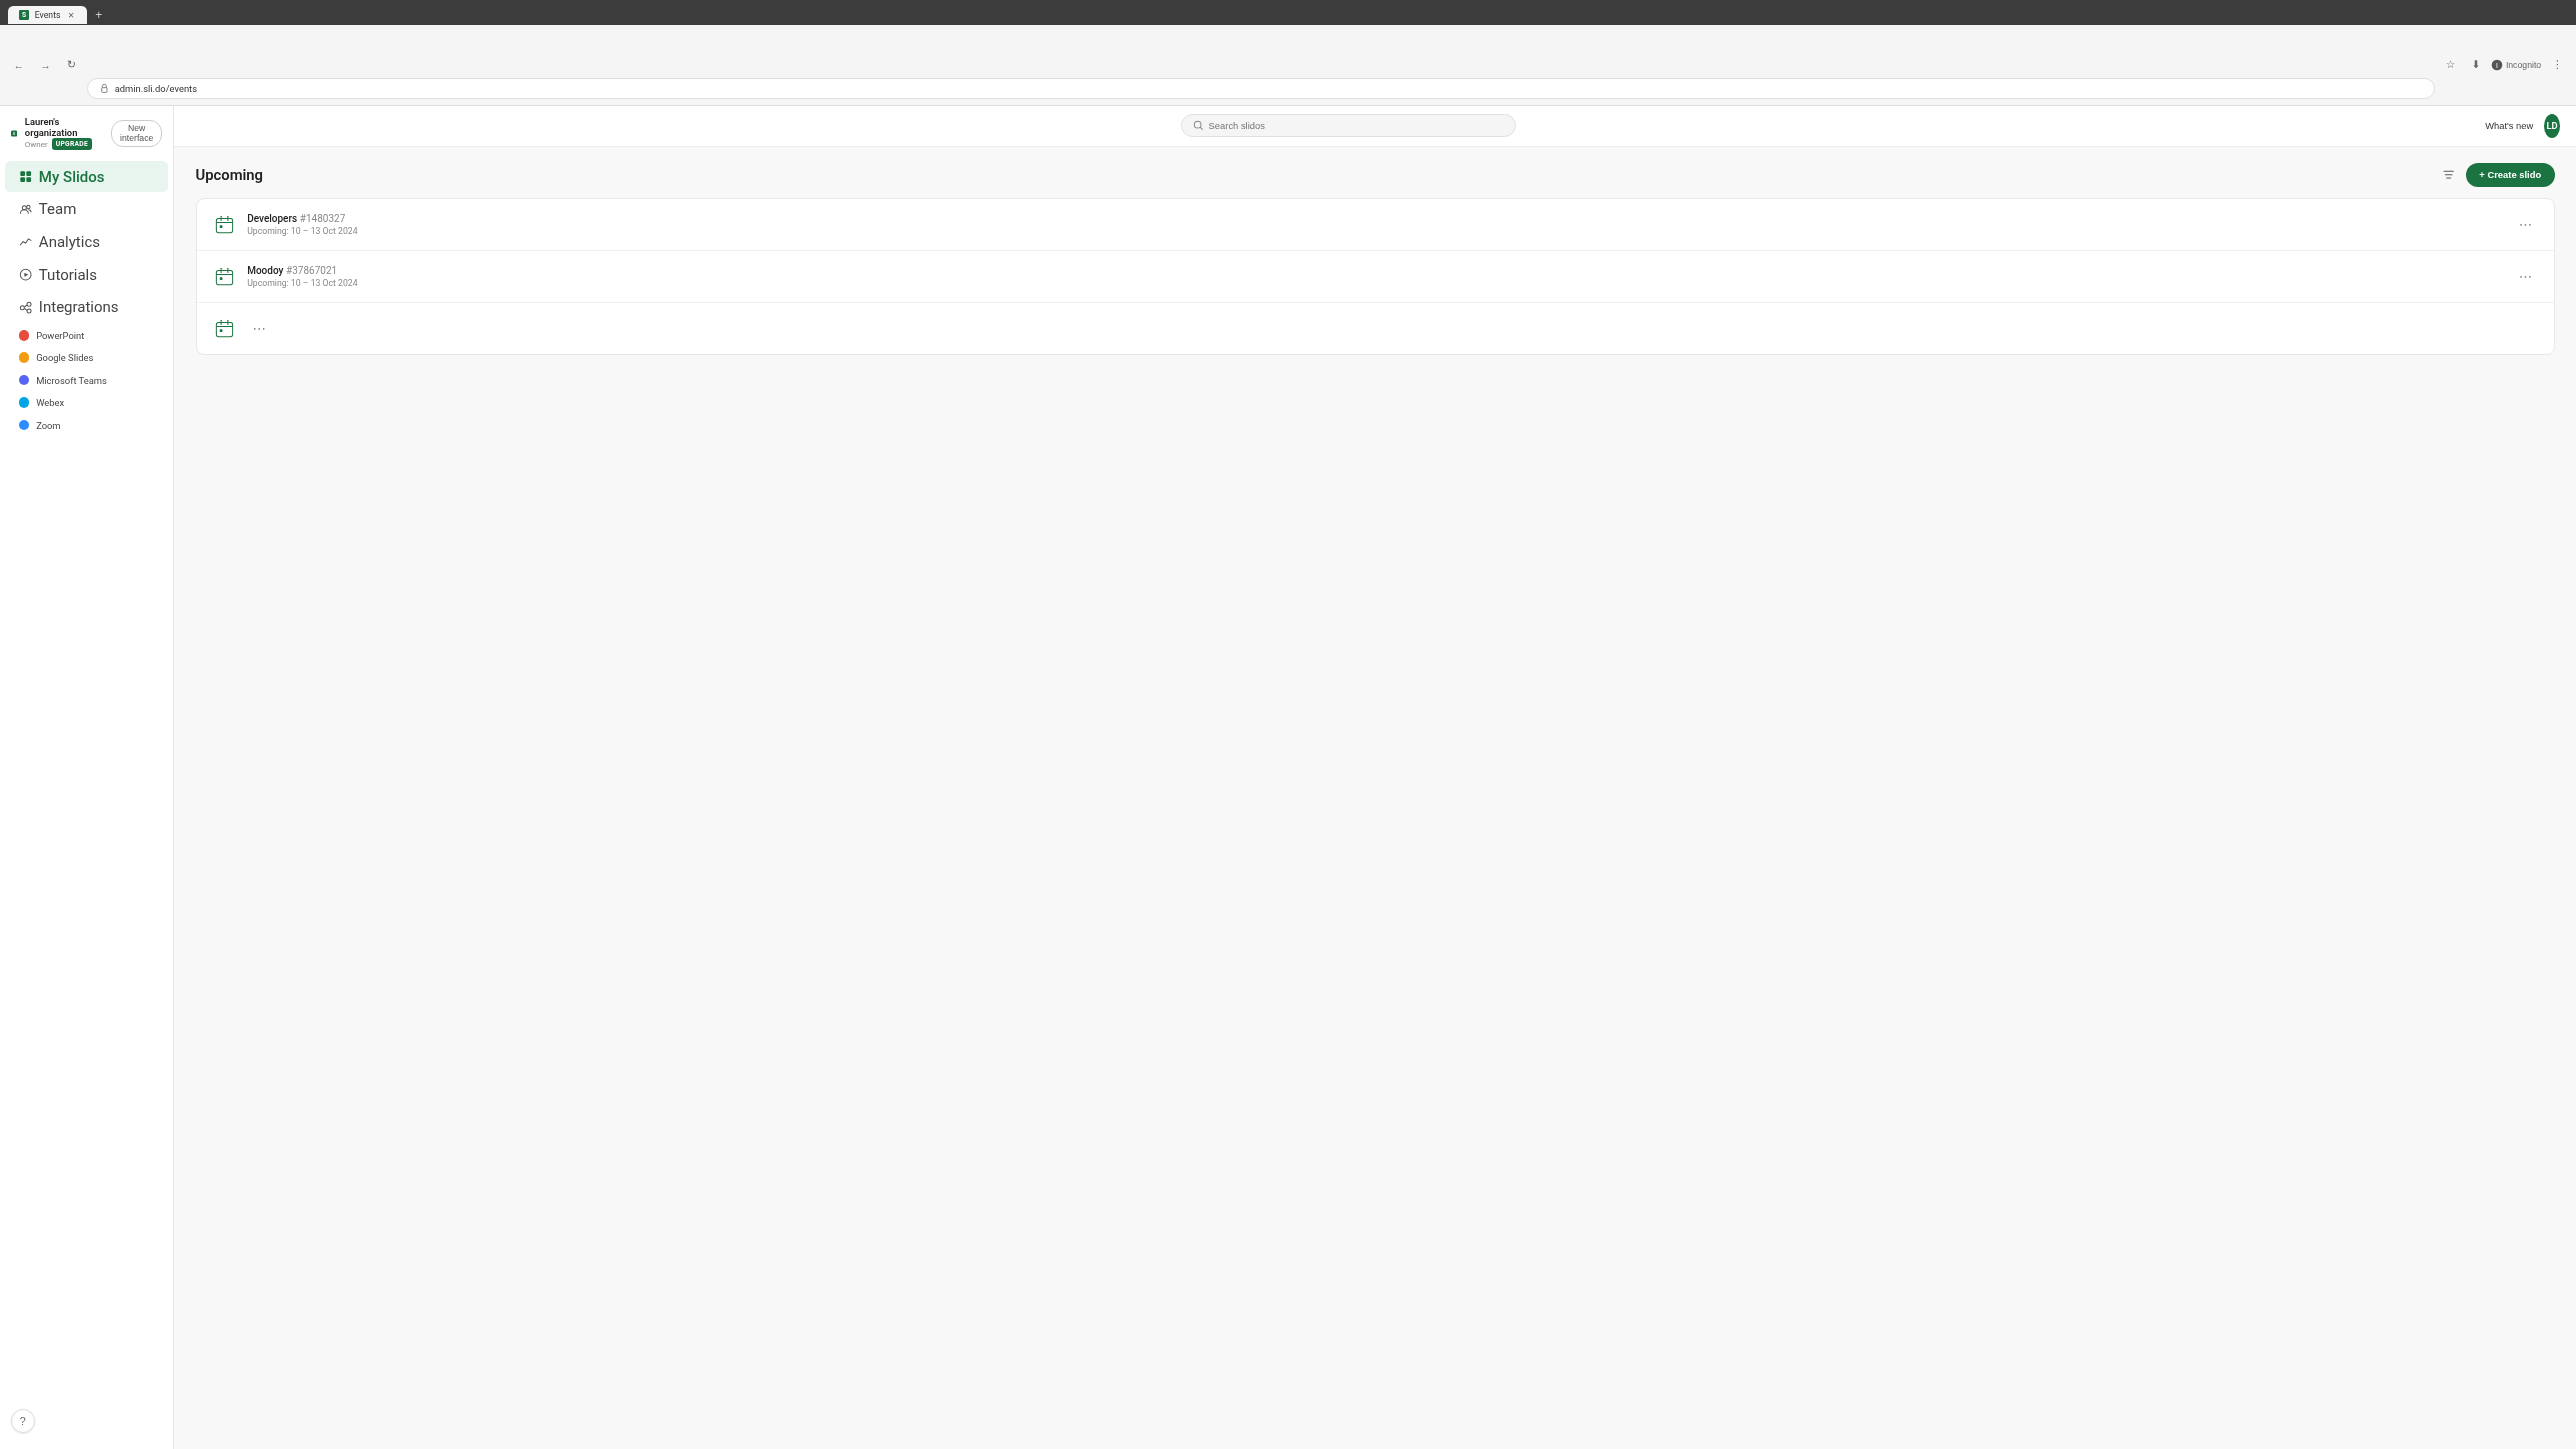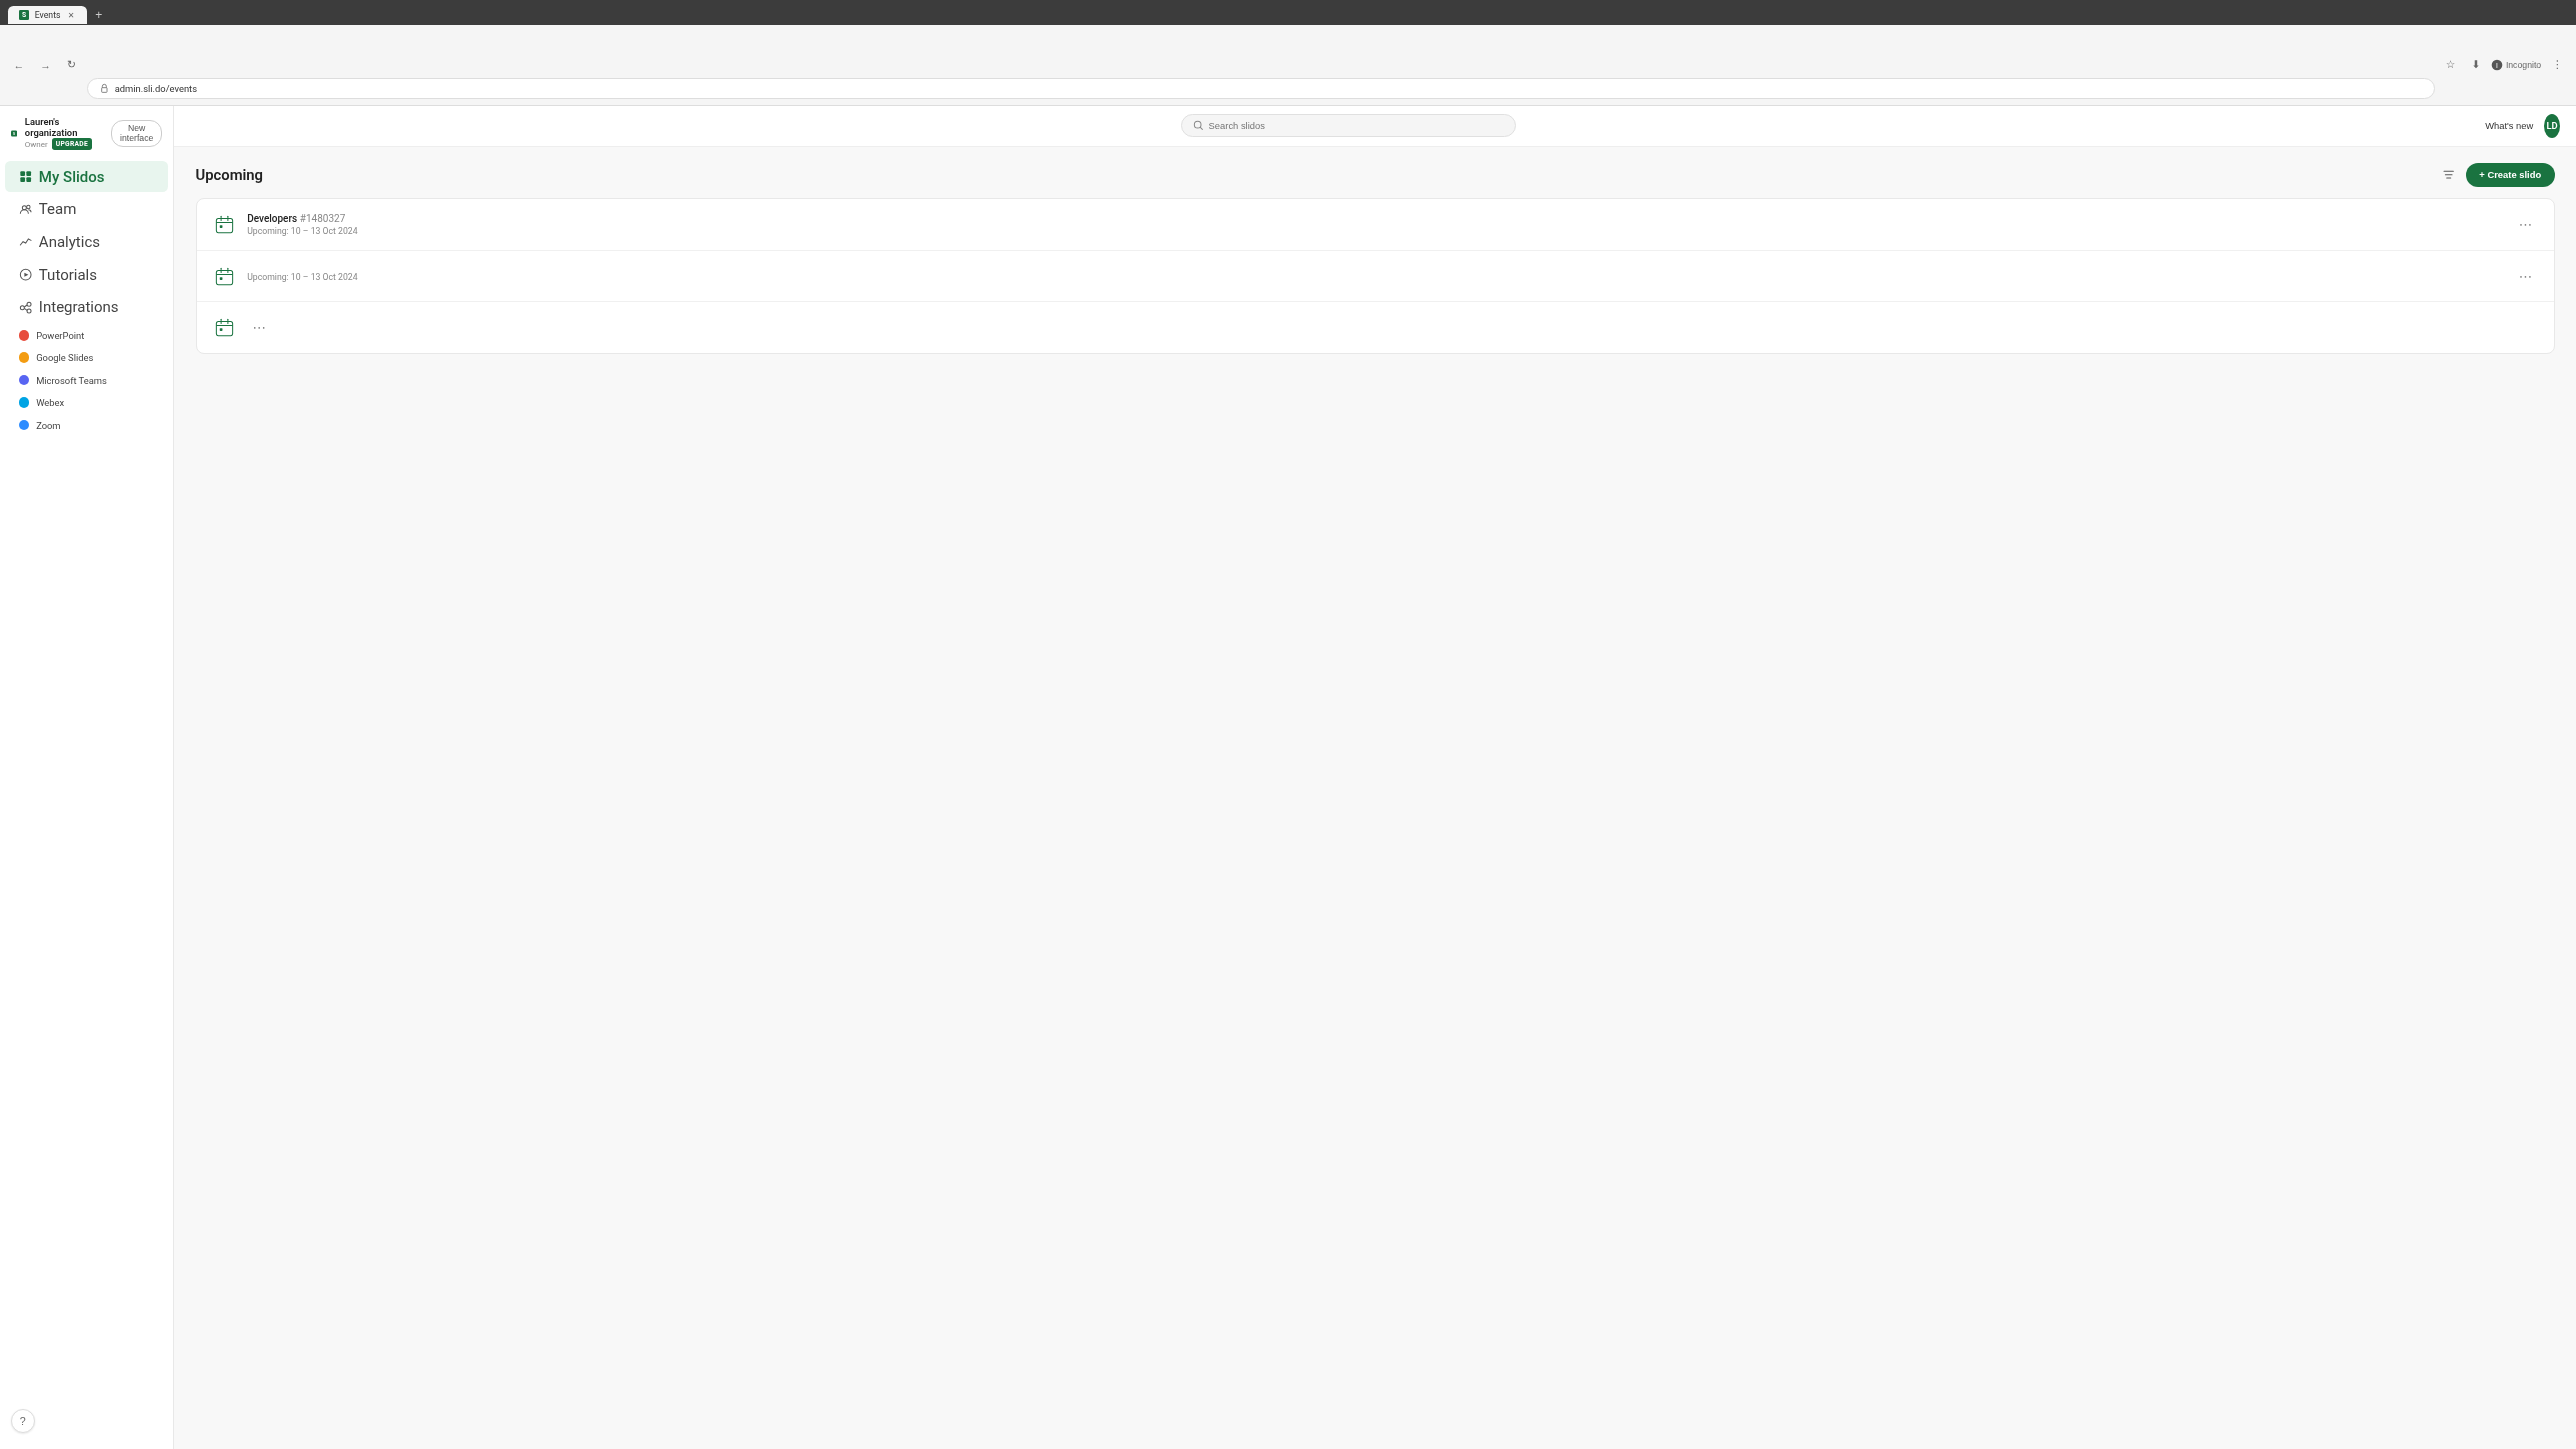--- a/index.html
+++ b/index.html
@@ -275,20 +275,24 @@
           <div class="event-icon">
             <svg width="19" height="19" viewBox="0 0 28 28" fill="none">
               <rect x="2" y="5" width="24" height="21" rx="3" stroke="#1a7340" stroke-width="1.5" fill="none"></rect>
               <line x1="2" y1="11" x2="26" y2="11" stroke="#1a7340" stroke-width="1.5"></line>
               <line x1="9" y1="2" x2="9" y2="8" stroke="#1a7340" stroke-width="1.5" stroke-linecap="round"></line>
               <line x1="19" y1="2" x2="19" y2="8" stroke="#1a7340" stroke-width="1.5" stroke-linecap="round"></line>
               <rect x="7" y="15" width="4" height="4" rx="1" fill="#1a7340"></rect>
             </svg>
           </div>
           <div class="event-info">
+            <div>
+              <span class="event-name">Moodoy</span>
+              <span class="event-id">#37867021</span>
+            </div>
             <div class="event-date">Upcoming: 10 – 13 Oct 2024</div>
           </div>
           <button class="event-more">⋯</button>
         </div>
 
         <div class="event-item">
           <div class="event-icon">
             <svg width="19" height="19" viewBox="0 0 28 28" fill="none">
               <rect x="2" y="5" width="24" height="21" rx="3" stroke="#1a7340" stroke-width="1.5" fill="none"></rect>
               <line x1="2" y1="11" x2="26" y2="11" stroke="#1a7340" stroke-width="1.5"></line>

